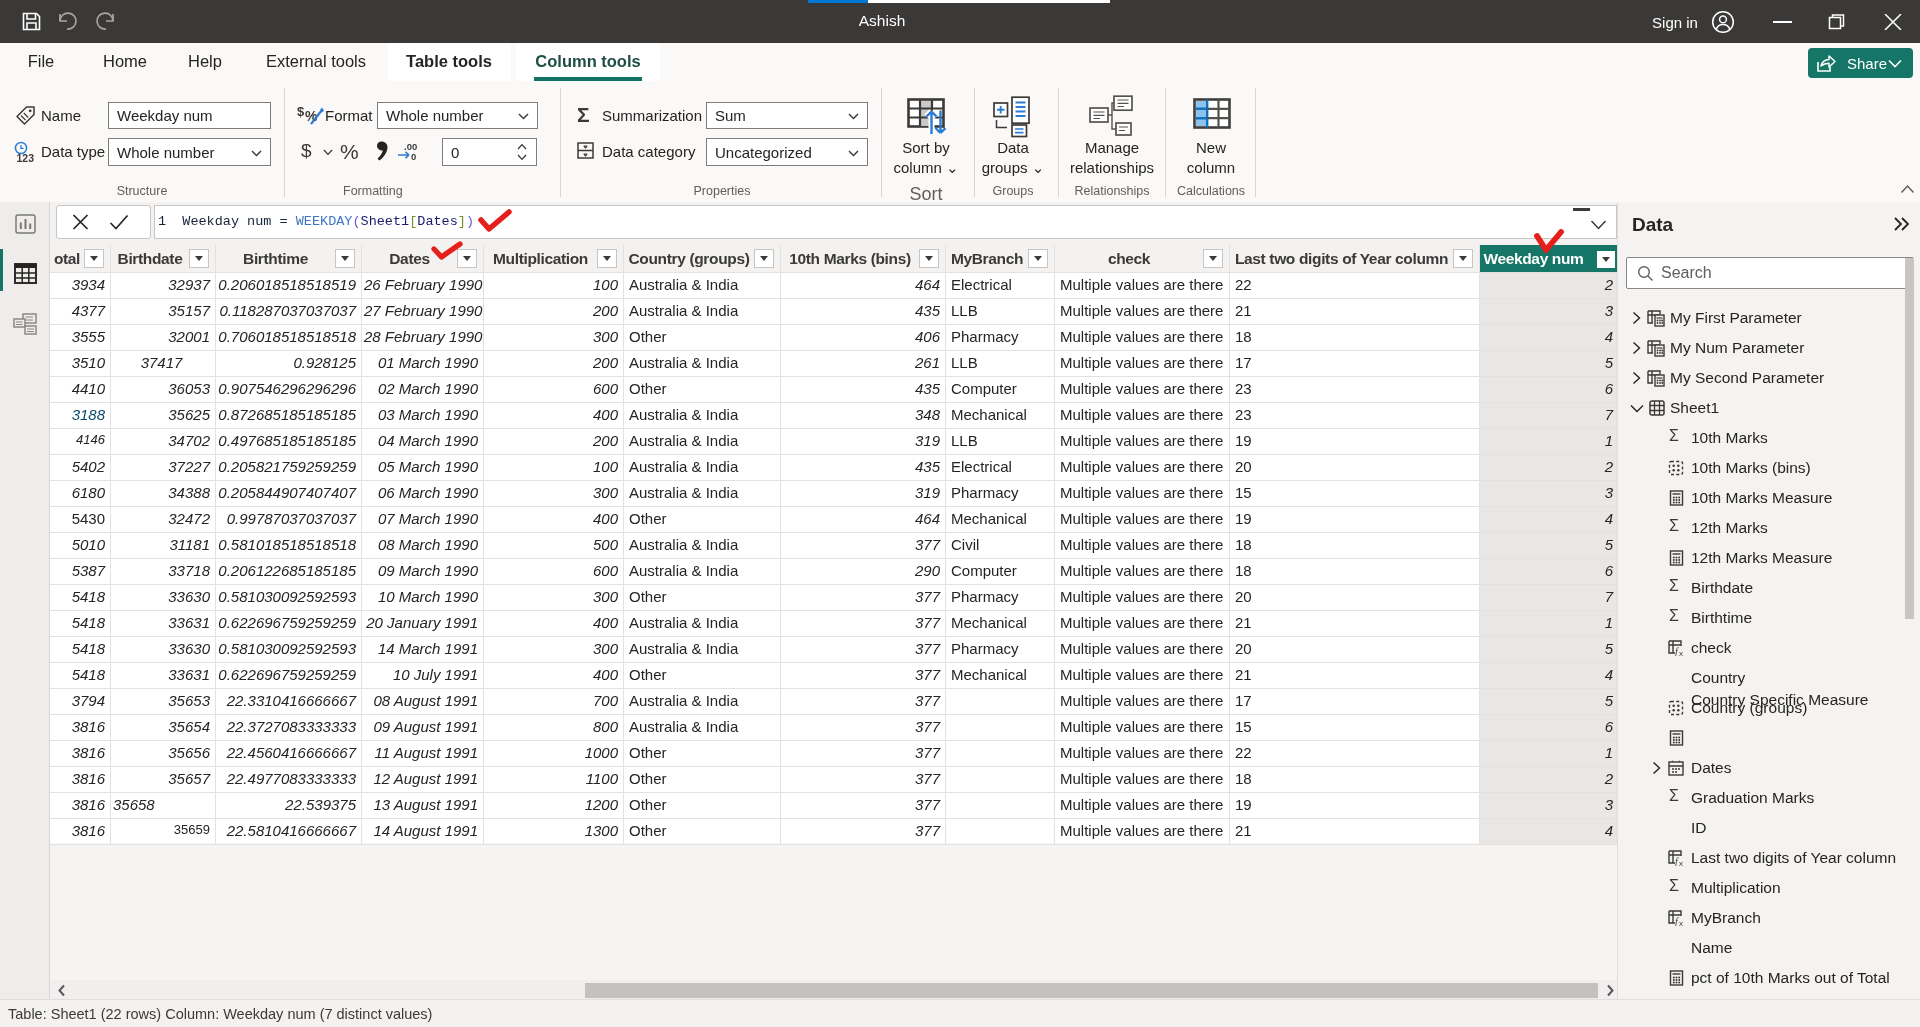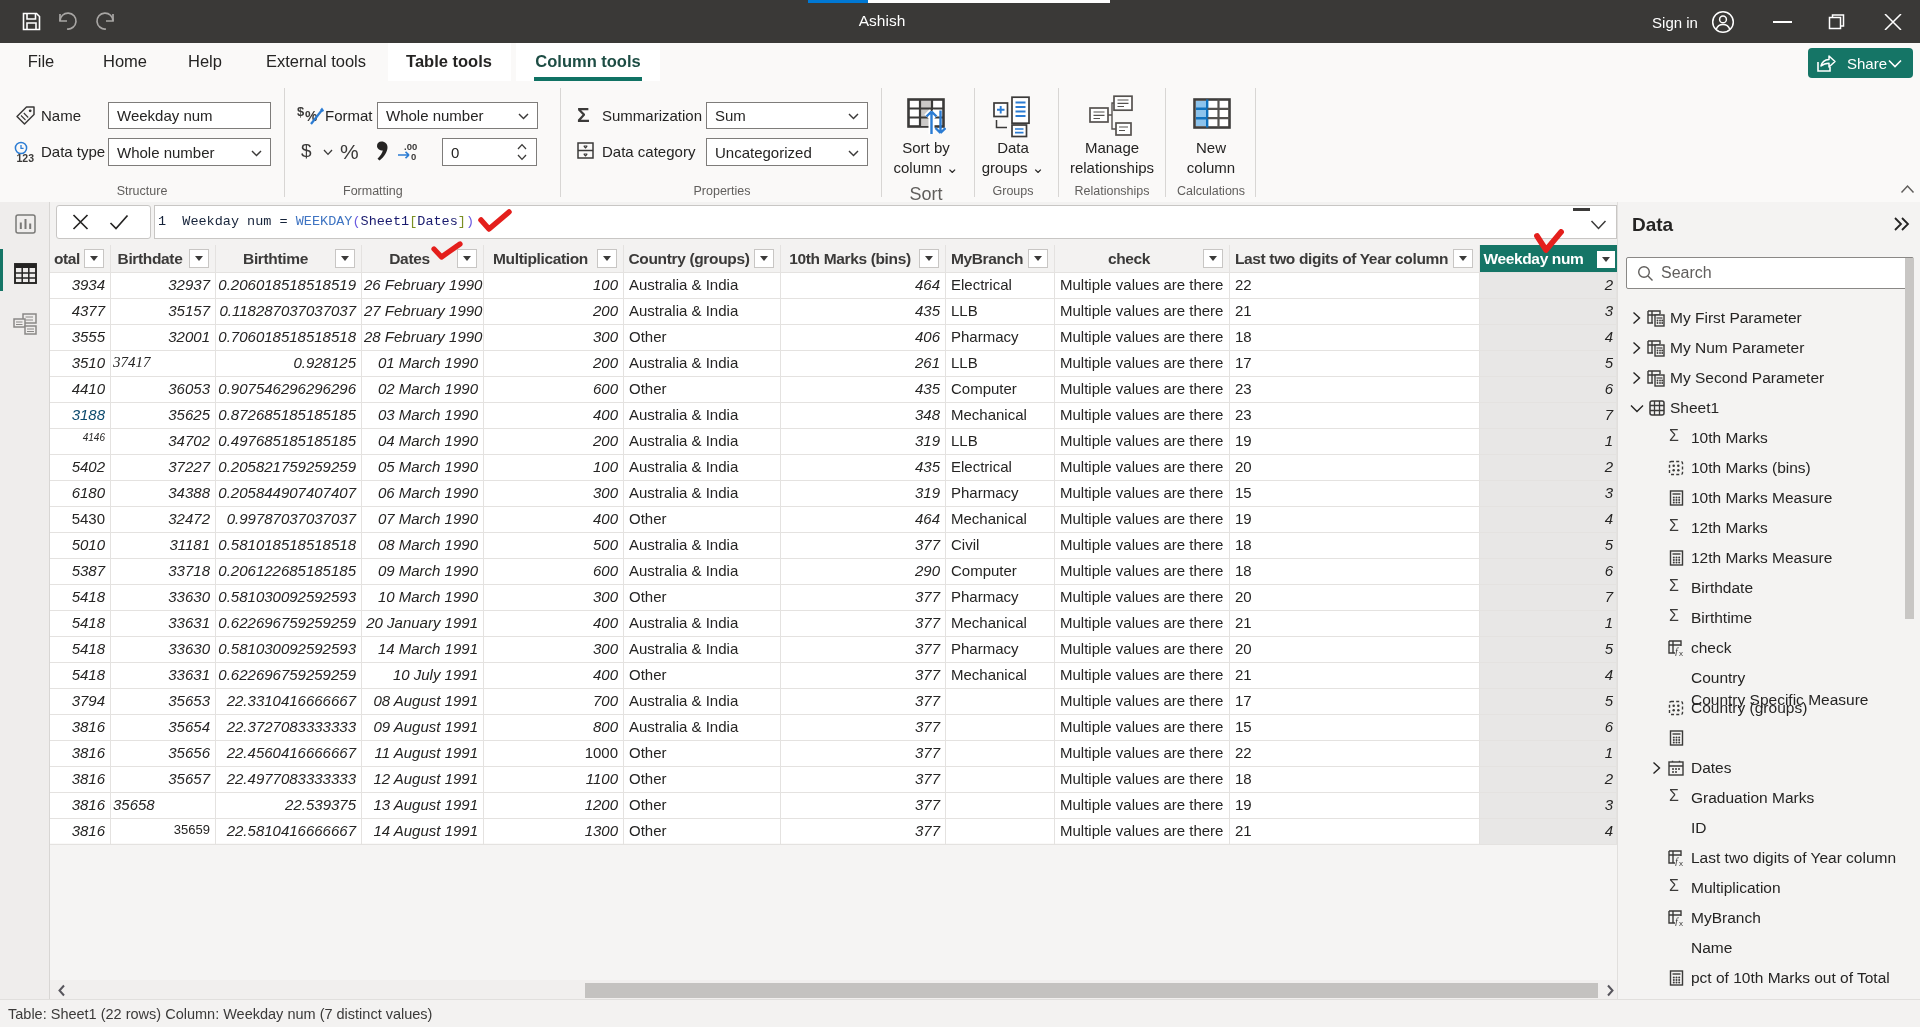--- a/index.html
+++ b/index.html
@@ -329,21 +329,21 @@
 <div class="a" style="left:218px;top:328.0px;width:138px;text-align:right;font-size:15px;font-style:italic;color:#252423;white-space:nowrap;">0.706018518518518</div>
 <div class="a" style="left:364px;top:328.0px;width:114px;text-align:left;font-size:15px;font-style:italic;color:#252423;white-space:nowrap;">28 February 1990</div>
 <div class="a" style="left:486px;top:328.0px;width:132px;text-align:right;font-size:15px;font-style:italic;color:#252423;white-space:nowrap;">300</div>
 <div class="a" style="left:629px;top:328.0px;font-size:15px;color:#252423;white-space:nowrap;">Other</div>
 <div class="a" style="left:783px;top:328.0px;width:157px;text-align:right;font-size:15px;font-style:italic;color:#252423;white-space:nowrap;">406</div>
 <div class="a" style="left:951px;top:328.0px;font-size:15px;color:#252423;white-space:nowrap;">Pharmacy</div>
 <div class="a" style="left:1060px;top:328.0px;font-size:15px;color:#252423;white-space:nowrap;">Multiple values are there</div>
 <div class="a" style="left:1235px;top:328.0px;font-size:15px;color:#252423;white-space:nowrap;">18</div>
 <div class="a" style="left:1482px;top:328.0px;width:131px;text-align:right;font-size:15px;font-style:italic;color:#252423;white-space:nowrap;">4</div>
 <div class="a" style="left:52px;top:354.0px;width:53px;text-align:right;font-size:15px;font-style:italic;color:#252423;white-space:nowrap;">3510</div>
-<div class="a" style="left:113px;top:354.0px;width:97px;text-align:left;font-size:15px;font-style:italic;color:#252423;white-space:nowrap;font-family:Liberation Serif, serif;">37417</div>
+<div class="a" style="left:113px;top:354.0px;width:97px;text-align:center;font-size:15px;font-style:italic;color:#252423;white-space:nowrap;">37417</div>
 <div class="a" style="left:218px;top:354.0px;width:138px;text-align:right;font-size:15px;font-style:italic;color:#252423;white-space:nowrap;">0.928125</div>
 <div class="a" style="left:364px;top:354.0px;width:114px;text-align:right;font-size:15px;font-style:italic;color:#252423;white-space:nowrap;">01 March 1990</div>
 <div class="a" style="left:486px;top:354.0px;width:132px;text-align:right;font-size:15px;font-style:italic;color:#252423;white-space:nowrap;">200</div>
 <div class="a" style="left:629px;top:354.0px;font-size:15px;color:#252423;white-space:nowrap;">Australia &amp; India</div>
 <div class="a" style="left:783px;top:354.0px;width:157px;text-align:right;font-size:15px;font-style:italic;color:#252423;white-space:nowrap;">261</div>
 <div class="a" style="left:951px;top:354.0px;font-size:15px;color:#252423;white-space:nowrap;">LLB</div>
 <div class="a" style="left:1060px;top:354.0px;font-size:15px;color:#252423;white-space:nowrap;">Multiple values are there</div>
 <div class="a" style="left:1235px;top:354.0px;font-size:15px;color:#252423;white-space:nowrap;">17</div>
 <div class="a" style="left:1482px;top:354.0px;width:131px;text-align:right;font-size:15px;font-style:italic;color:#252423;white-space:nowrap;">5</div>
 <div class="a" style="left:52px;top:380.0px;width:53px;text-align:right;font-size:15px;font-style:italic;color:#252423;white-space:nowrap;">4410</div>
@@ -361,21 +361,21 @@
 <div class="a" style="left:113px;top:406.0px;width:97px;text-align:right;font-size:15px;font-style:italic;color:#252423;white-space:nowrap;">35625</div>
 <div class="a" style="left:218px;top:406.0px;width:138px;text-align:right;font-size:15px;font-style:italic;color:#252423;white-space:nowrap;">0.872685185185185</div>
 <div class="a" style="left:364px;top:406.0px;width:114px;text-align:right;font-size:15px;font-style:italic;color:#252423;white-space:nowrap;">03 March 1990</div>
 <div class="a" style="left:486px;top:406.0px;width:132px;text-align:right;font-size:15px;font-style:italic;color:#252423;white-space:nowrap;">400</div>
 <div class="a" style="left:629px;top:406.0px;font-size:15px;color:#252423;white-space:nowrap;">Australia &amp; India</div>
 <div class="a" style="left:783px;top:406.0px;width:157px;text-align:right;font-size:15px;font-style:italic;color:#252423;white-space:nowrap;">348</div>
 <div class="a" style="left:951px;top:406.0px;font-size:15px;color:#252423;white-space:nowrap;">Mechanical</div>
 <div class="a" style="left:1060px;top:406.0px;font-size:15px;color:#252423;white-space:nowrap;">Multiple values are there</div>
 <div class="a" style="left:1235px;top:406.0px;font-size:15px;color:#252423;white-space:nowrap;">23</div>
 <div class="a" style="left:1482px;top:406.0px;width:131px;text-align:right;font-size:15px;font-style:italic;color:#252423;white-space:nowrap;">7</div>
-<div class="a" style="left:52px;top:432.0px;width:53px;text-align:right;font-size:10px;font-style:italic;color:#252423;white-space:nowrap;">4146</div>
+<div class="a" style="left:52px;top:432.0px;width:53px;text-align:right;font-size:13px;font-style:italic;color:#252423;white-space:nowrap;">4146</div>
 <div class="a" style="left:113px;top:432.0px;width:97px;text-align:right;font-size:15px;font-style:italic;color:#252423;white-space:nowrap;">34702</div>
 <div class="a" style="left:218px;top:432.0px;width:138px;text-align:right;font-size:15px;font-style:italic;color:#252423;white-space:nowrap;">0.497685185185185</div>
 <div class="a" style="left:364px;top:432.0px;width:114px;text-align:right;font-size:15px;font-style:italic;color:#252423;white-space:nowrap;">04 March 1990</div>
 <div class="a" style="left:486px;top:432.0px;width:132px;text-align:right;font-size:15px;font-style:italic;color:#252423;white-space:nowrap;">200</div>
 <div class="a" style="left:629px;top:432.0px;font-size:15px;color:#252423;white-space:nowrap;">Australia &amp; India</div>
 <div class="a" style="left:783px;top:432.0px;width:157px;text-align:right;font-size:15px;font-style:italic;color:#252423;white-space:nowrap;">319</div>
 <div class="a" style="left:951px;top:432.0px;font-size:15px;color:#252423;white-space:nowrap;">LLB</div>
 <div class="a" style="left:1060px;top:432.0px;font-size:15px;color:#252423;white-space:nowrap;">Multiple values are there</div>
 <div class="a" style="left:1235px;top:432.0px;font-size:15px;color:#252423;white-space:nowrap;">19</div>
 <div class="a" style="left:1482px;top:432.0px;width:131px;text-align:right;font-size:15px;font-style:italic;color:#252423;white-space:nowrap;">1</div>
@@ -495,21 +495,21 @@
 <div class="a" style="left:486px;top:718.0px;width:132px;text-align:right;font-size:15px;font-style:italic;color:#252423;white-space:nowrap;">800</div>
 <div class="a" style="left:629px;top:718.0px;font-size:15px;color:#252423;white-space:nowrap;">Australia &amp; India</div>
 <div class="a" style="left:783px;top:718.0px;width:157px;text-align:right;font-size:15px;font-style:italic;color:#252423;white-space:nowrap;">377</div>
 <div class="a" style="left:1060px;top:718.0px;font-size:15px;color:#252423;white-space:nowrap;">Multiple values are there</div>
 <div class="a" style="left:1235px;top:718.0px;font-size:15px;color:#252423;white-space:nowrap;">15</div>
 <div class="a" style="left:1482px;top:718.0px;width:131px;text-align:right;font-size:15px;font-style:italic;color:#252423;white-space:nowrap;">6</div>
 <div class="a" style="left:52px;top:744.0px;width:53px;text-align:right;font-size:15px;font-style:italic;color:#252423;white-space:nowrap;">3816</div>
 <div class="a" style="left:113px;top:744.0px;width:97px;text-align:right;font-size:15px;font-style:italic;color:#252423;white-space:nowrap;">35656</div>
 <div class="a" style="left:218px;top:744.0px;width:138px;text-align:right;font-size:15px;font-style:italic;color:#252423;white-space:nowrap;">22.4560416666667</div>
 <div class="a" style="left:364px;top:744.0px;width:114px;text-align:right;font-size:15px;font-style:italic;color:#252423;white-space:nowrap;">11 August 1991</div>
-<div class="a" style="left:486px;top:744.0px;width:132px;text-align:right;font-size:15px;color:#252423;white-space:nowrap;">1000</div>
+<div class="a" style="left:486px;top:744.0px;width:132px;text-align:right;font-size:15px;font-style:italic;color:#252423;white-space:nowrap;">1000</div>
 <div class="a" style="left:629px;top:744.0px;font-size:15px;color:#252423;white-space:nowrap;">Other</div>
 <div class="a" style="left:783px;top:744.0px;width:157px;text-align:right;font-size:15px;font-style:italic;color:#252423;white-space:nowrap;">377</div>
 <div class="a" style="left:1060px;top:744.0px;font-size:15px;color:#252423;white-space:nowrap;">Multiple values are there</div>
 <div class="a" style="left:1235px;top:744.0px;font-size:15px;color:#252423;white-space:nowrap;">22</div>
 <div class="a" style="left:1482px;top:744.0px;width:131px;text-align:right;font-size:15px;font-style:italic;color:#252423;white-space:nowrap;">1</div>
 <div class="a" style="left:52px;top:770.0px;width:53px;text-align:right;font-size:15px;font-style:italic;color:#252423;white-space:nowrap;">3816</div>
 <div class="a" style="left:113px;top:770.0px;width:97px;text-align:right;font-size:15px;font-style:italic;color:#252423;white-space:nowrap;">35657</div>
 <div class="a" style="left:218px;top:770.0px;width:138px;text-align:right;font-size:15px;font-style:italic;color:#252423;white-space:nowrap;">22.4977083333333</div>
 <div class="a" style="left:364px;top:770.0px;width:114px;text-align:right;font-size:15px;font-style:italic;color:#252423;white-space:nowrap;">12 August 1991</div>
 <div class="a" style="left:486px;top:770.0px;width:132px;text-align:right;font-size:15px;font-style:italic;color:#252423;white-space:nowrap;">1100</div>

